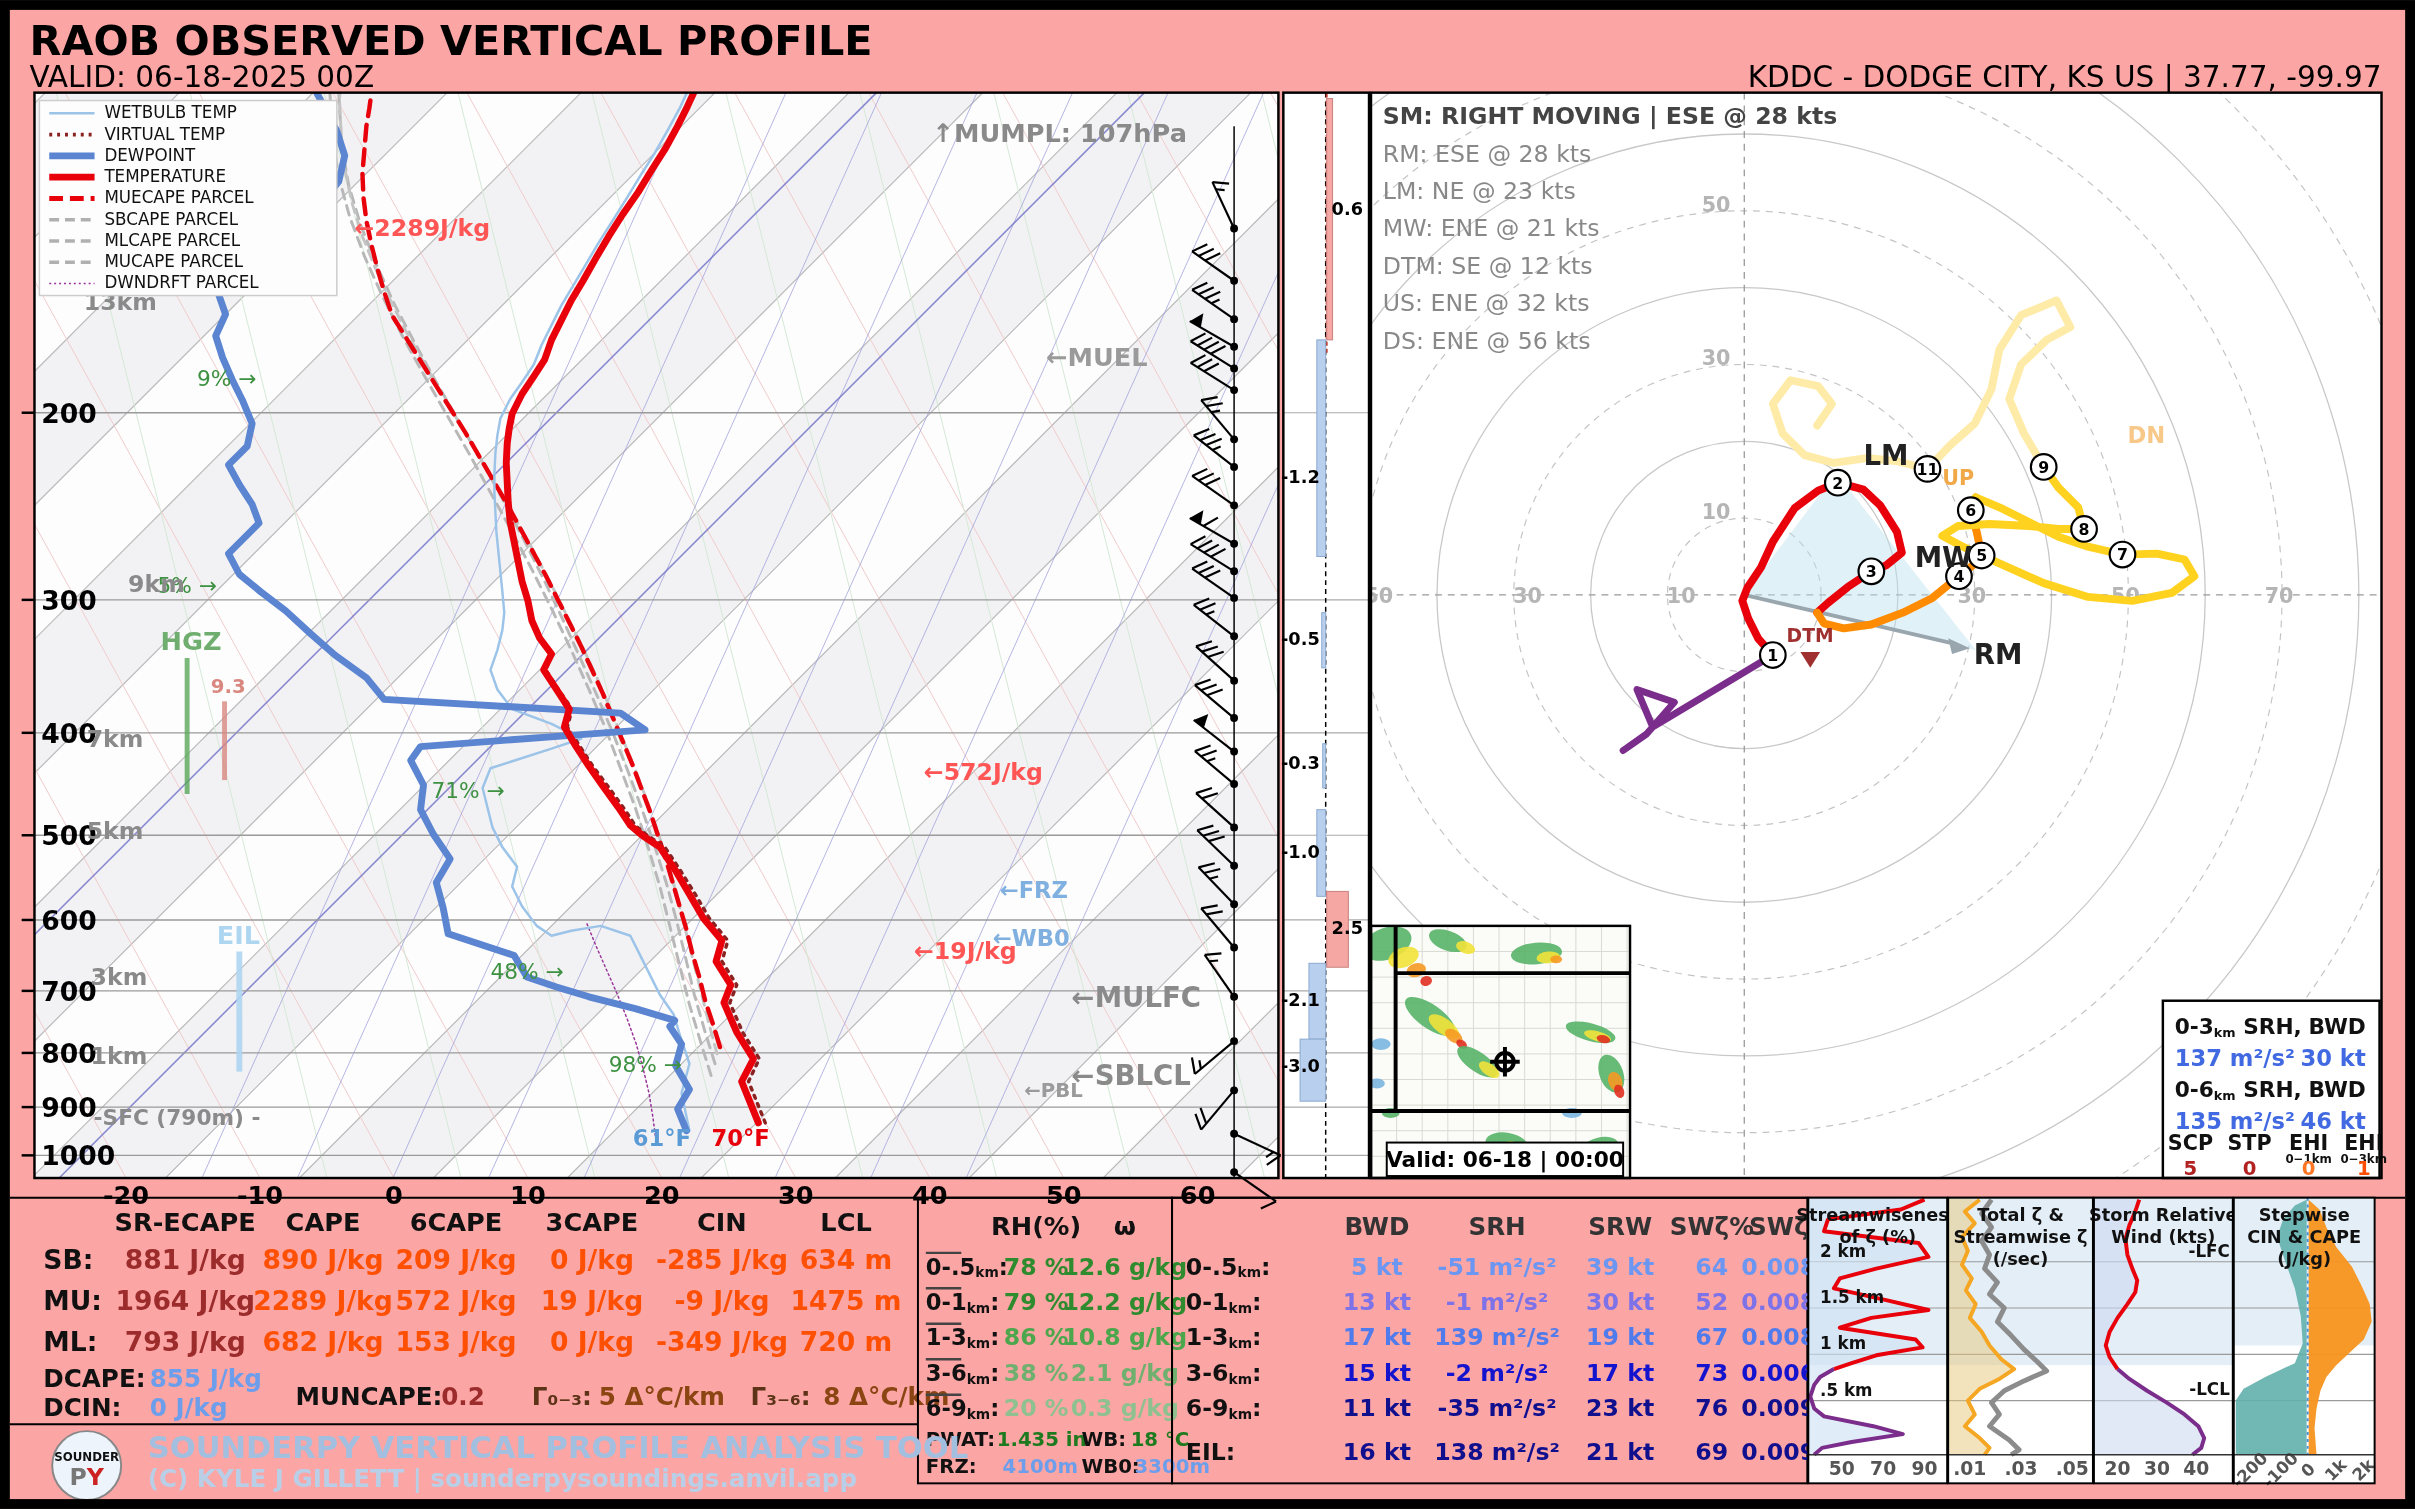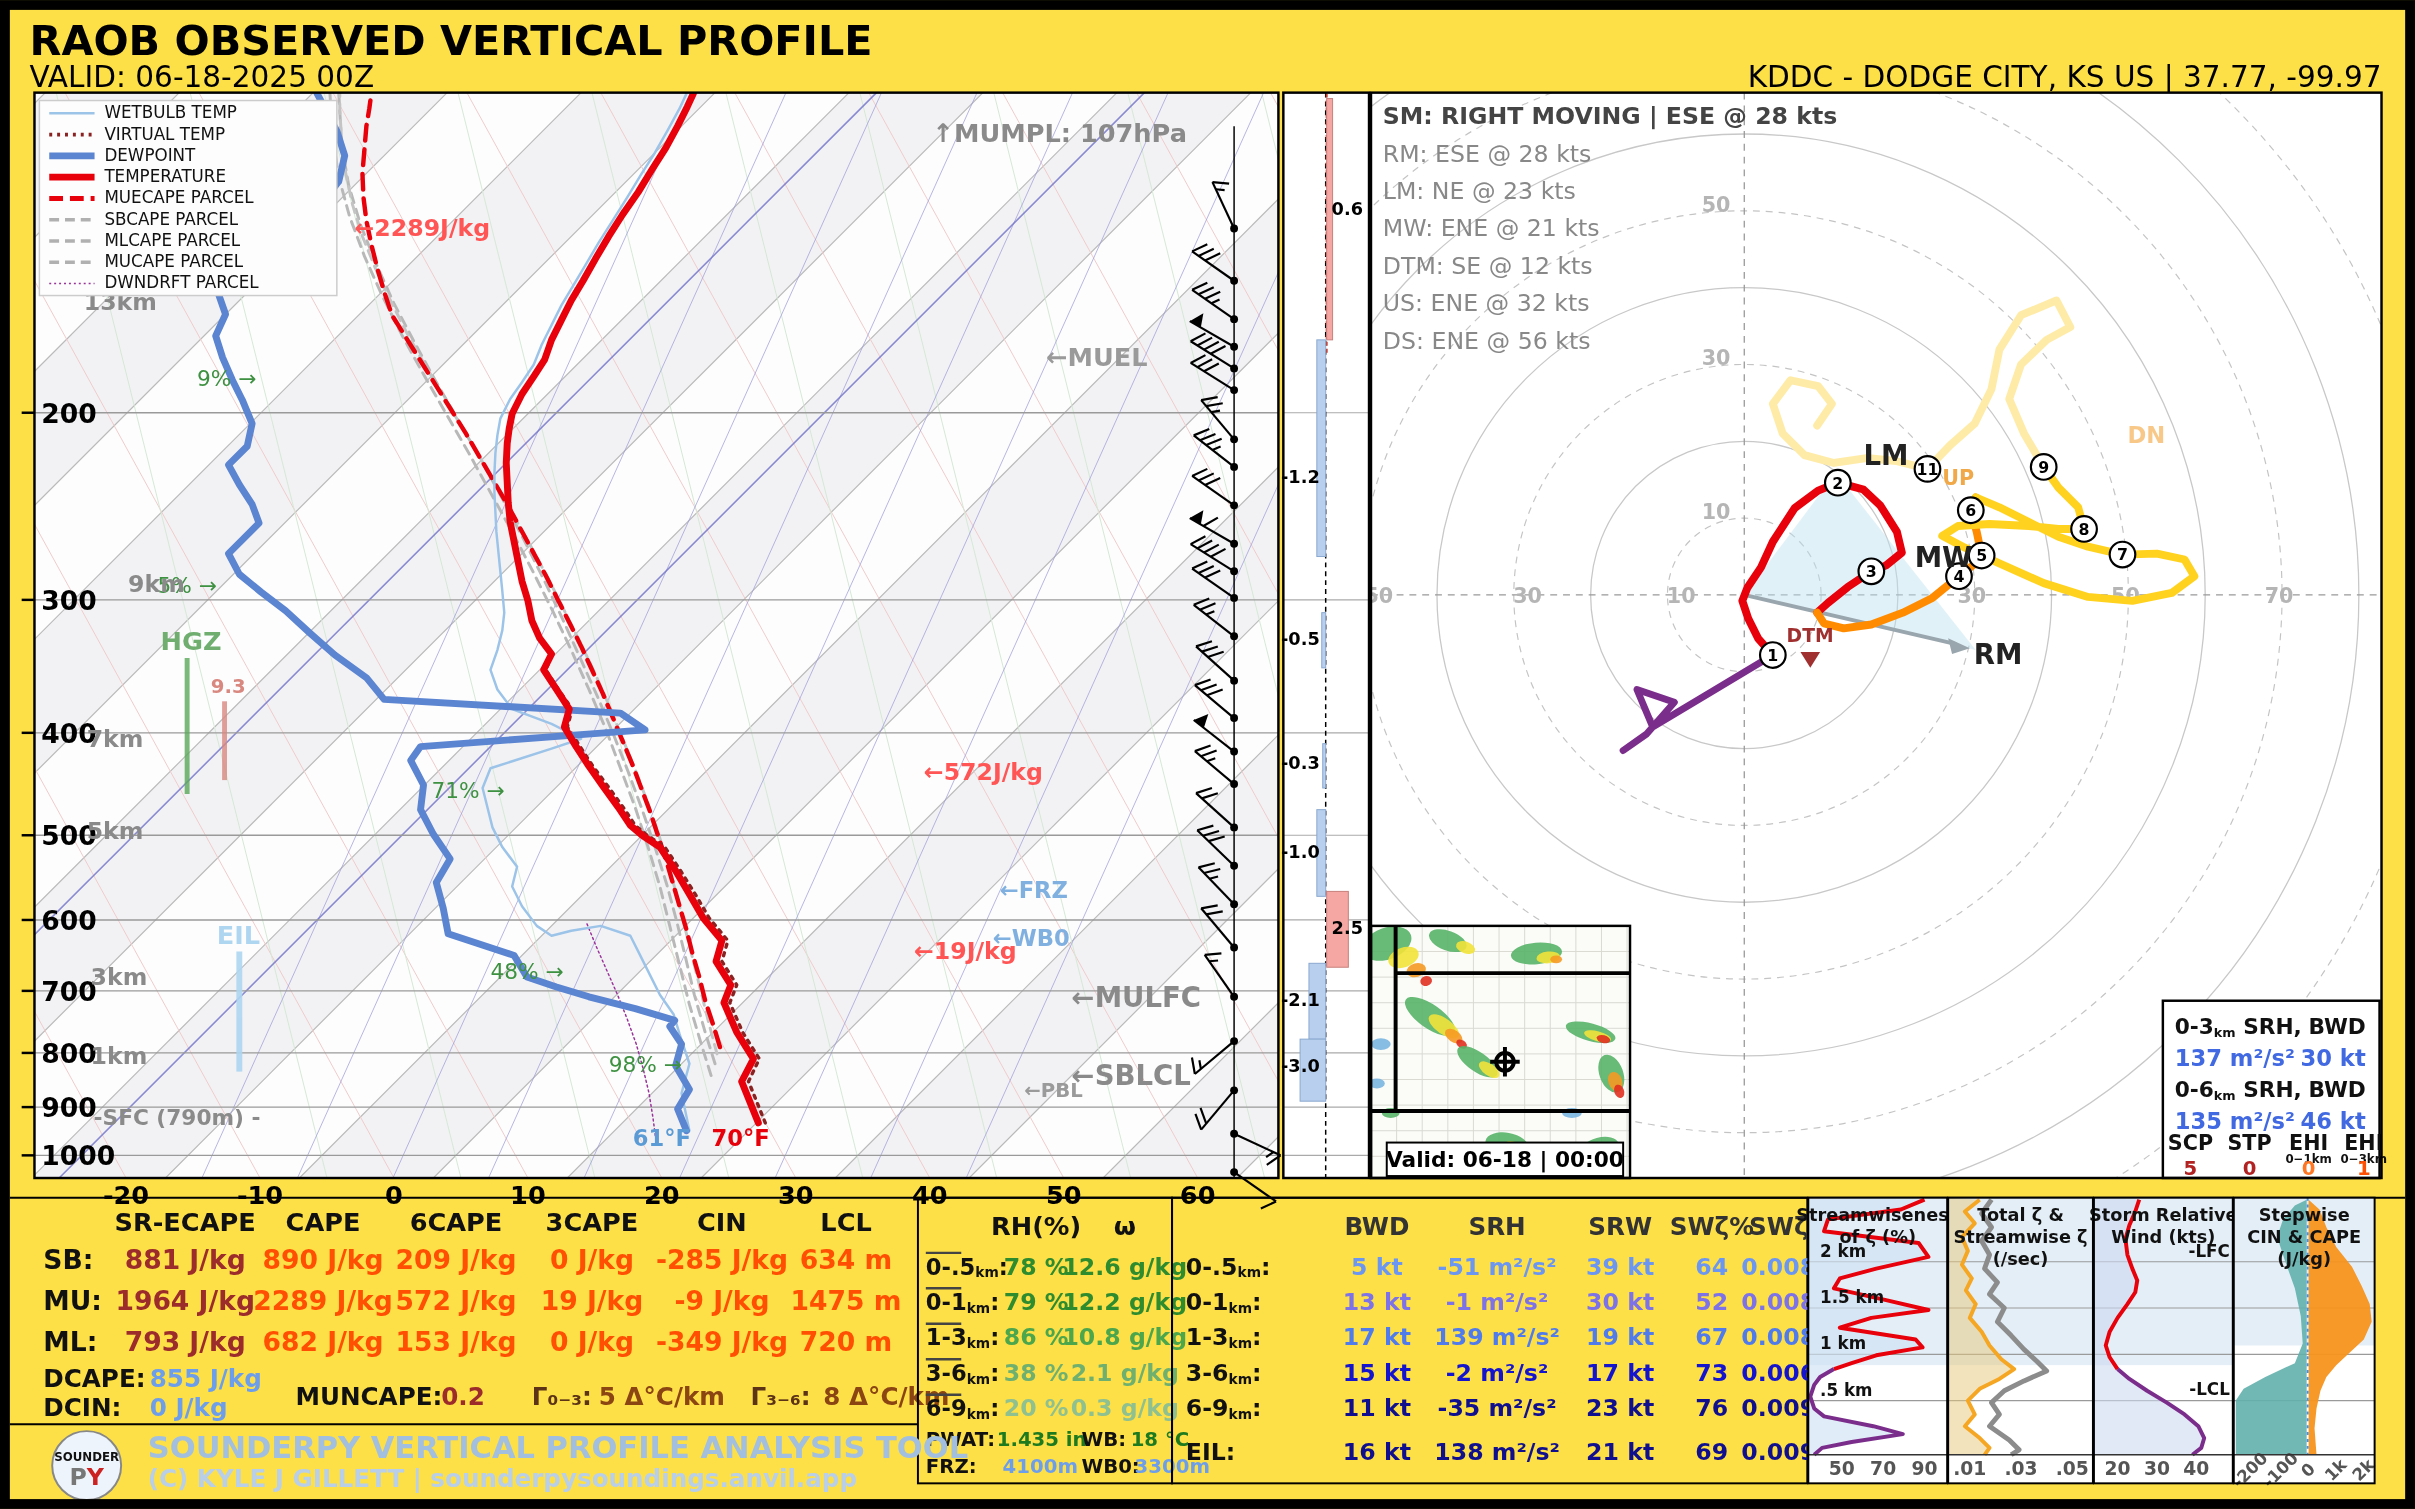--- a/index.html
+++ b/index.html
@@ -1,16 +1,16 @@
 <!DOCTYPE html>
 <html><head>
 <meta charset="utf-8">
 <style>
   html,body{margin:0;padding:0;background:#222;}
-  .fig-wrap{width:2415px;height:1509px;position:relative;background:#fde047;font-family:"DejaVu Sans","Liberation Sans",sans-serif;}
+  .fig-wrap{width:2415px;height:1509px;position:relative;background:#fca5a5;font-family:"DejaVu Sans","Liberation Sans",sans-serif;}
   svg text{font-family:"DejaVu Sans","Liberation Sans",sans-serif;}
 </style>
 </head>
 <body>
 
 <div class="fig-wrap">
 <svg id="fig" viewBox="0 0 2452 1532" width="2415" height="1509">
   <defs>
     <clipPath id="clip-skewt">
           <rect x="35" y="94" width="1263" height="1102"></rect>

